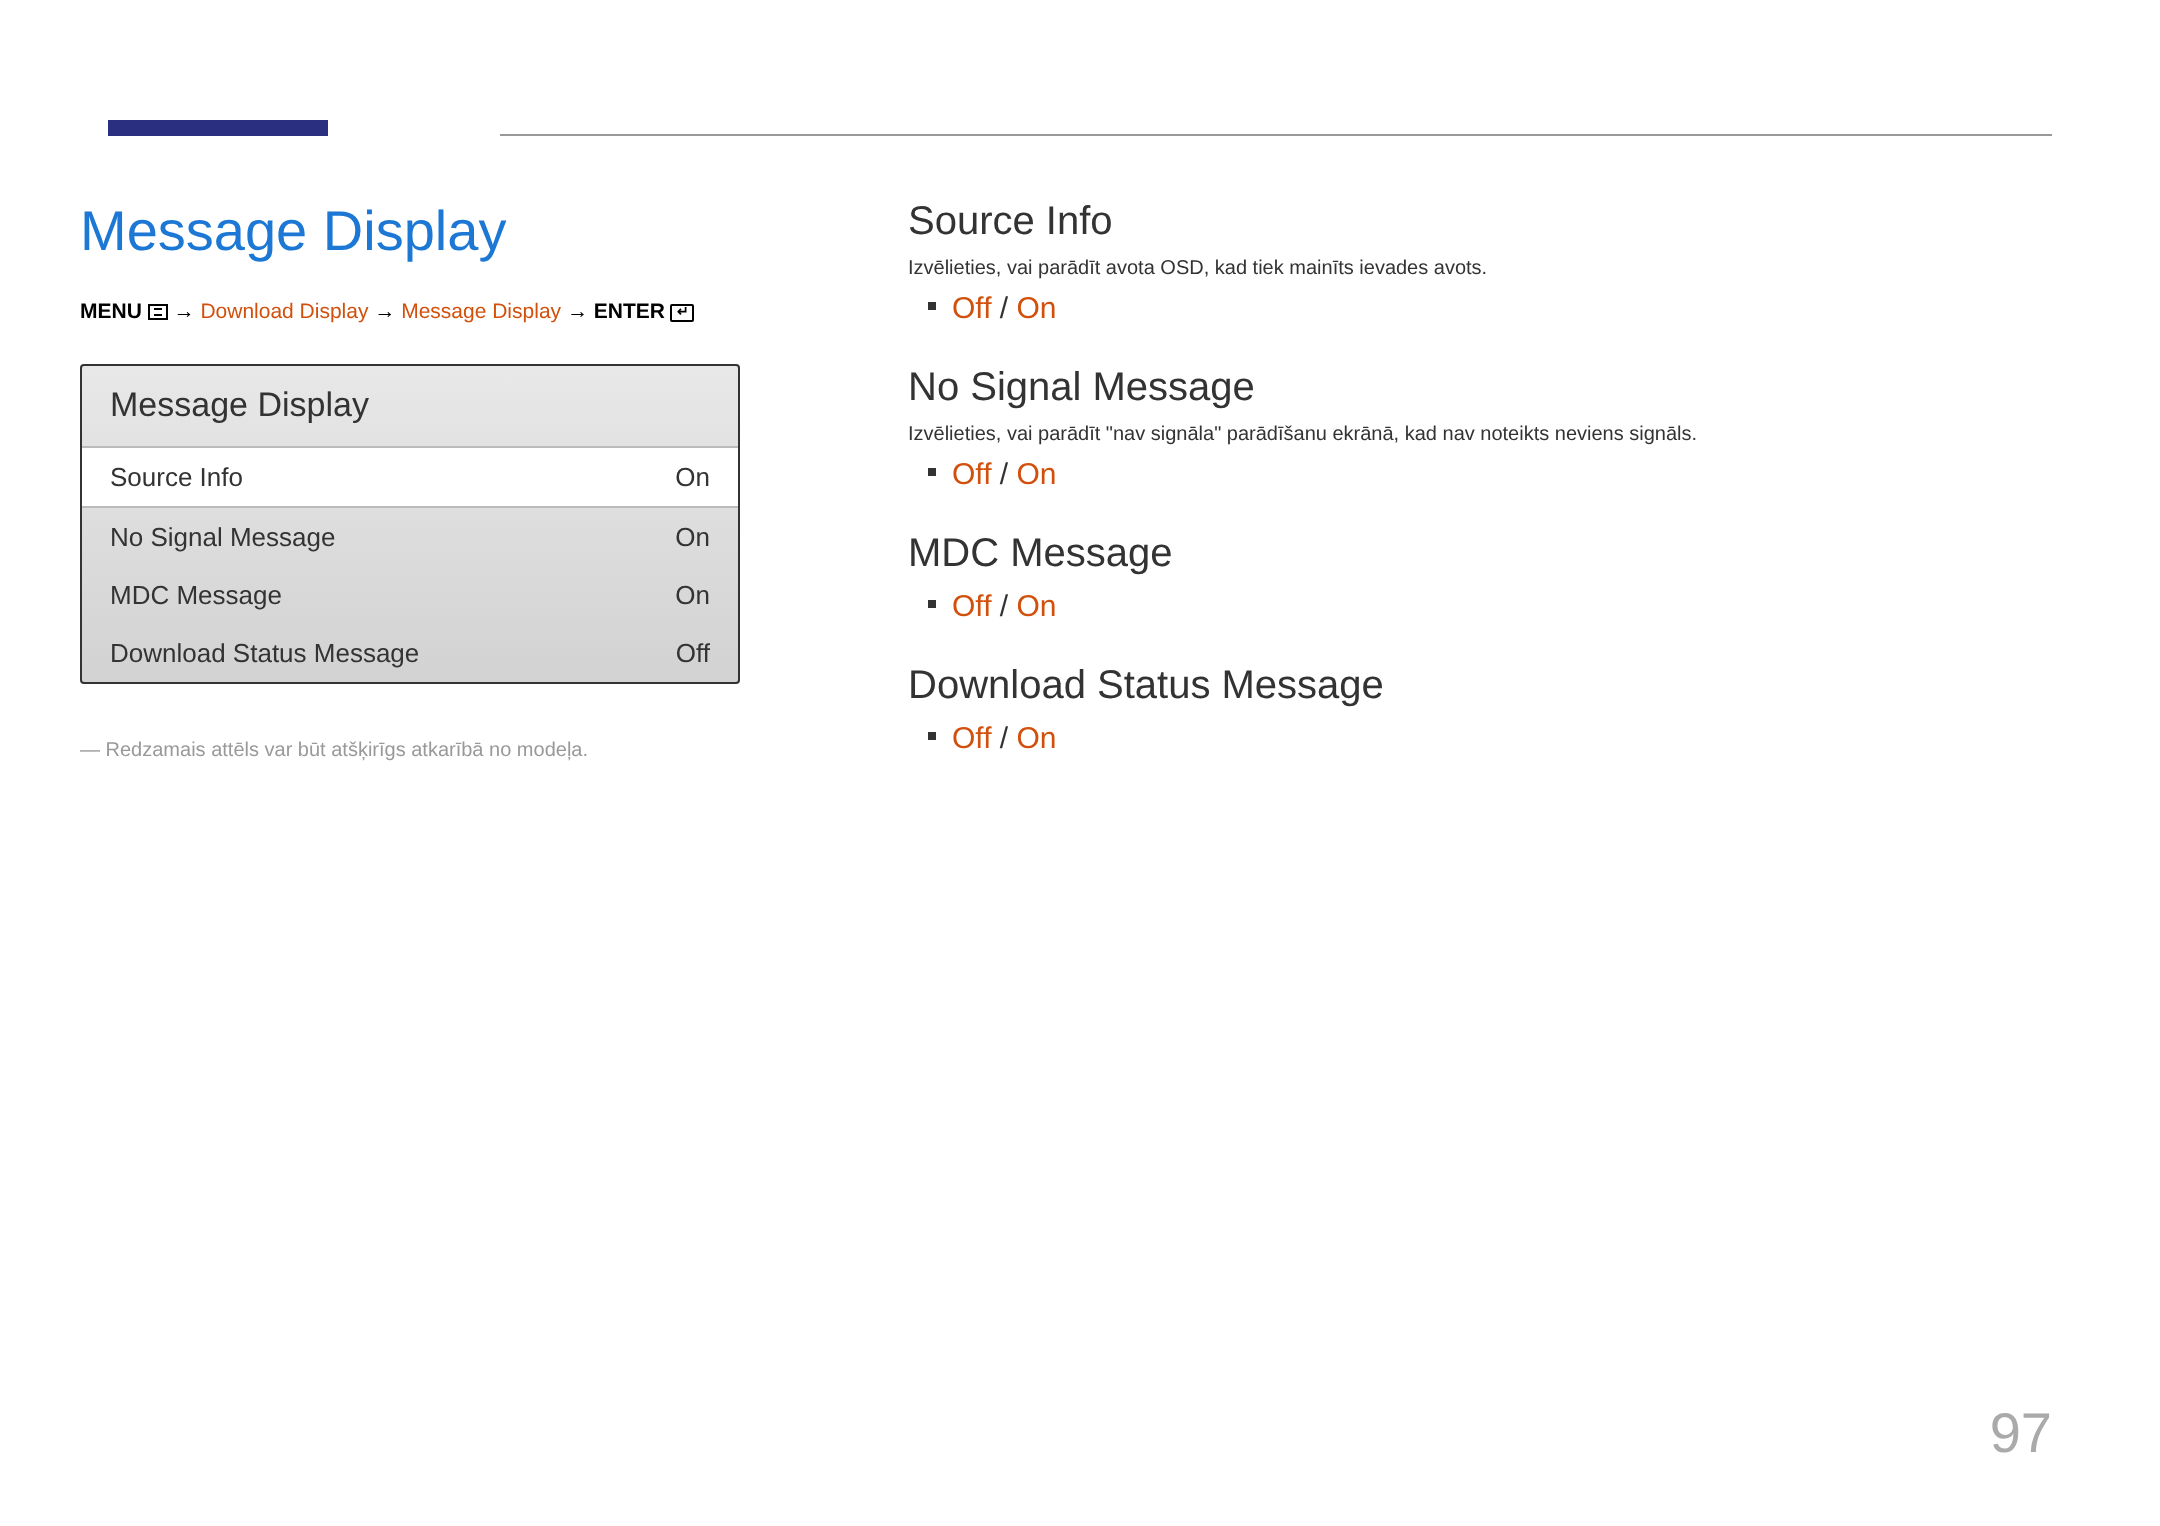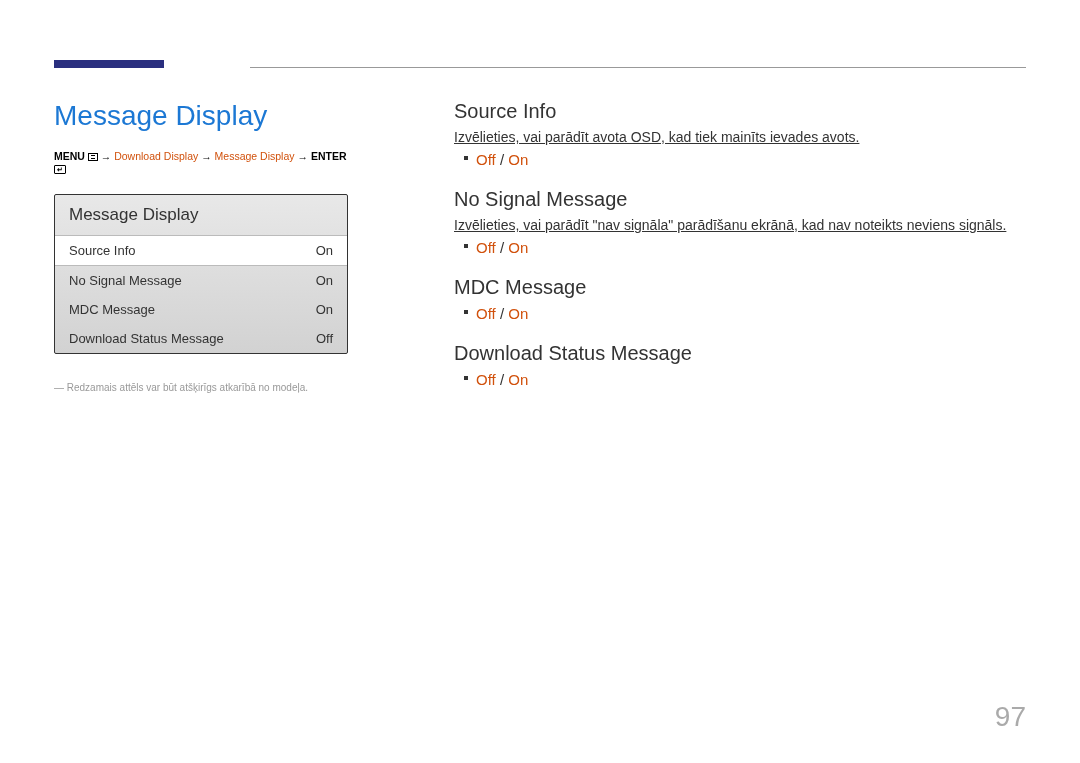--- a/index.html
+++ b/index.html
@@ -23,22 +23,22 @@
     position: absolute;
     top: 67px;
     left: 250px;
     right: 54px;
     height: 1px;
     background: #999;
   }
   .left-col {
     position: absolute;
     top: 100px;
-    left: 54px;
-    width: 294px;
+    left: 40px;
+    width: 330px;
   }
   .page-title {
     font-size: 28px;
     font-weight: 400;
     color: #1c78d4;
     margin-bottom: 18px;
   }
   .breadcrumb {
     font-size: 10.5px;
     margin-bottom: 20px;
@@ -81,24 +81,23 @@
     right: 54px;
   }
   .section { margin-bottom: 20px; }
   .section h2 {
     font-size: 20px;
     font-weight: 500;
     color: #333;
     margin-bottom: 6px;
   }
   .section .desc {
-    font-size: 14px;
+    font-size: 10px;
     color: #333;
     margin-bottom: 6px;
-    text-decoration: underline;
   }
   .bullet-line {
     font-size: 15px;
     color: #333;
     padding-left: 22px;
     position: relative;
   }
   .bullet-line::before {
     content: "";
     position: absolute;

